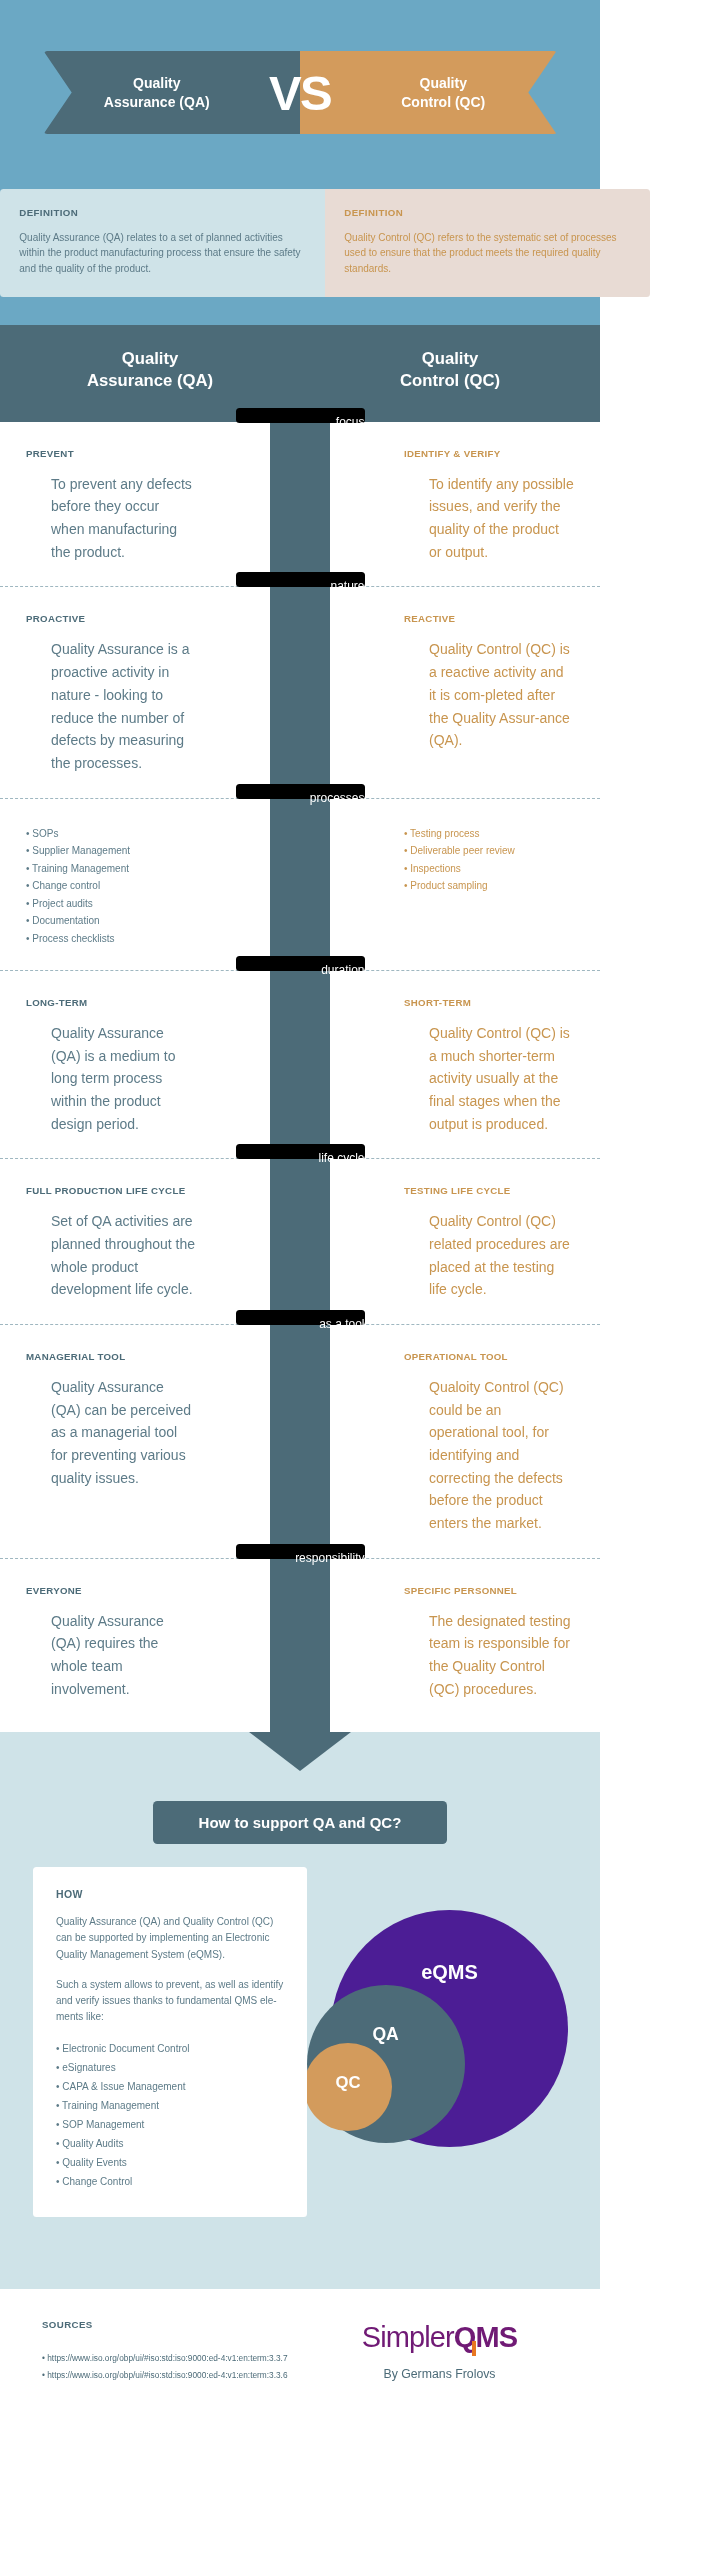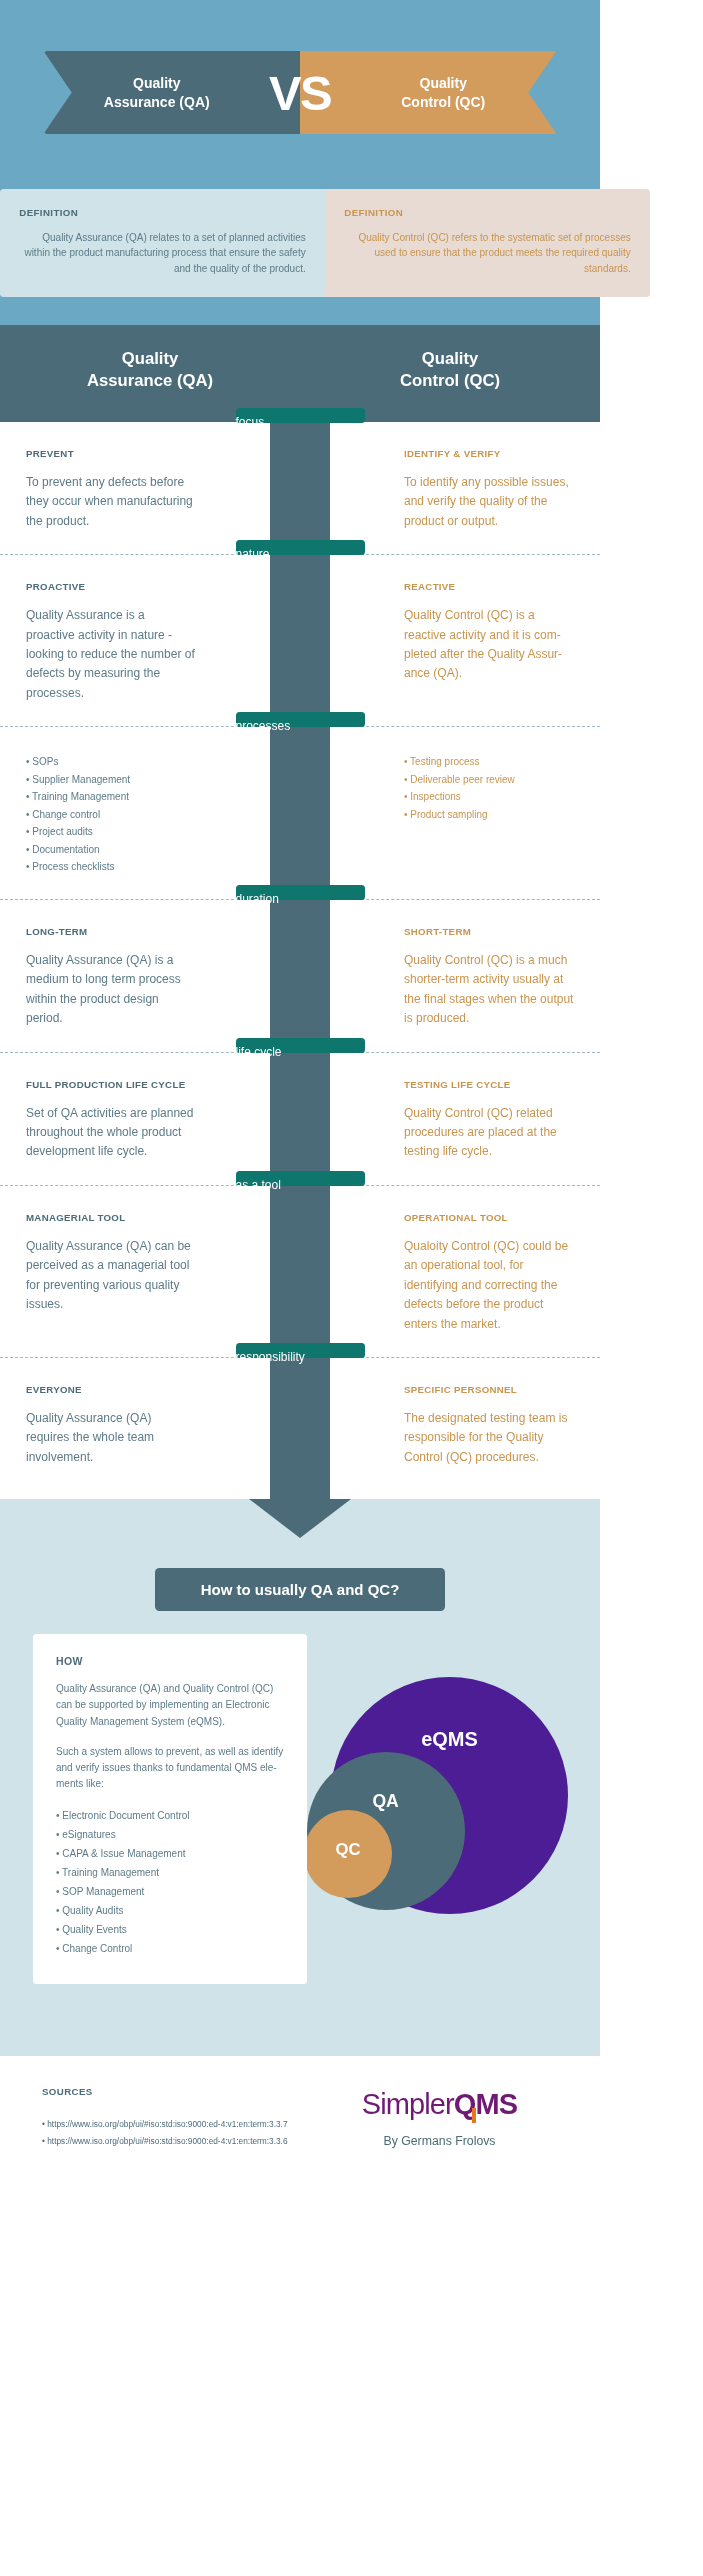--- a/index.html
+++ b/index.html
@@ -78,21 +78,21 @@
   .def-qa { background: #cfe3e8; }
   .def-qc { background: #e8dbd4; }
   .def-title {
     font-size: 9.7px;
     font-weight: bold;
     letter-spacing: 0.4px;
     margin-bottom: 12.3px;
   }
   .def-qa .def-title { color: #4c6b78; }
   .def-qc .def-title { color: #c8954f; }
-  .def-body { font-size: 10px; line-height: 1.55; text-align: right; }
+  .def-body { font-size: 10px; line-height: 1.55; }
   .def-qa .def-body { color: #5d7b88; }
   .def-qc .def-body { color: #c8954f; }
 
   
   .cmp-header {
     background: #4c6b78;
     padding: 23px 0 30px 0;
     display: flex;
     position: relative;
   }
@@ -126,24 +126,24 @@
     z-index: 3;
     display: flex;
     justify-content: center;
     margin: 0;
     height: 0;
   }
   .pill {
     position: relative;
     top: -14px;
     width: 129px;
-    background: #0f766e;
+    background: #000000;
     color: #ffffff;
     font-size: 12px;
-    text-align: left;
+    text-align: right;
     padding: 7px 0 8px 0;
     border-radius: 3.5px;
   }
   .row {
     position: relative;
     z-index: 2;
     display: flex;
     padding: 26px 0 23px 0;
   }
   .row.dashed { border-top: 0.9px dashed #9fb7c0; }
@@ -154,21 +154,21 @@
   .cell.left { padding-left: 26px; padding-right: 104px; }
   .cell.right { padding-left: 104px; padding-right: 26px; }
   .cell-title {
     font-size: 9.7px;
     font-weight: bold;
     letter-spacing: 0.3px;
     margin-bottom: 14px;
   }
   .left .cell-title { color: #4c6b78; }
   .right .cell-title { color: #c8954f; }
-  .cell-body { font-size: 12px; line-height: 1.62; }
+  .cell-body { font-size: 14px; line-height: 1.62; margin-left: 25px; }
   .left .cell-body { color: #5d7b88; }
   .right .cell-body { color: #c8954f; }
   .cell-list { list-style: none; font-size: 10px; line-height: 1.75; }
   .left .cell-list { color: #5d7b88; }
   .right .cell-list { color: #c8954f; }
   .cell-list li::before { content: "• "; }
 
   
   .arrow-wrap {
     background: #cfe3e8;
@@ -448,21 +448,21 @@
         <div class="cell-body">The designated testing team is responsible for the Quality Control (QC) procedures.</div>
       </div>
     </div>
   </div>
 
   <div class="arrow-wrap">
     <div class="arrow-head"></div>
   </div>
 
   <div class="support">
-    <div class="support-btn">How to usually QA and QC?</div>
+    <div class="support-btn">How to support QA and QC?</div>
   </div>
 
   <div class="how-wrap">
     <div class="venn">
       <div class="circle c-eqms">
         <span>eQMS</span>
       </div>
       <div class="circle c-qa">
         <span>QA</span>
       </div>

